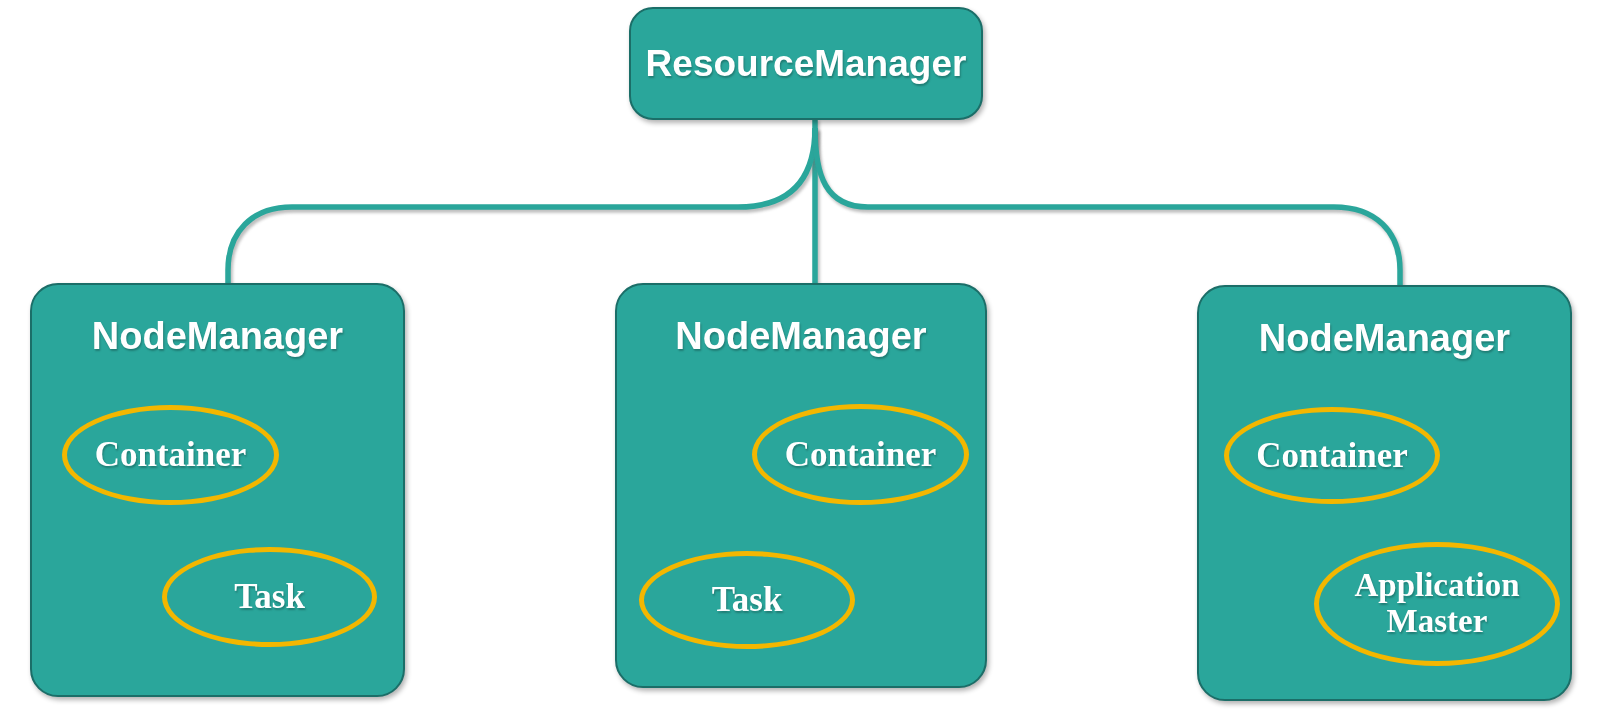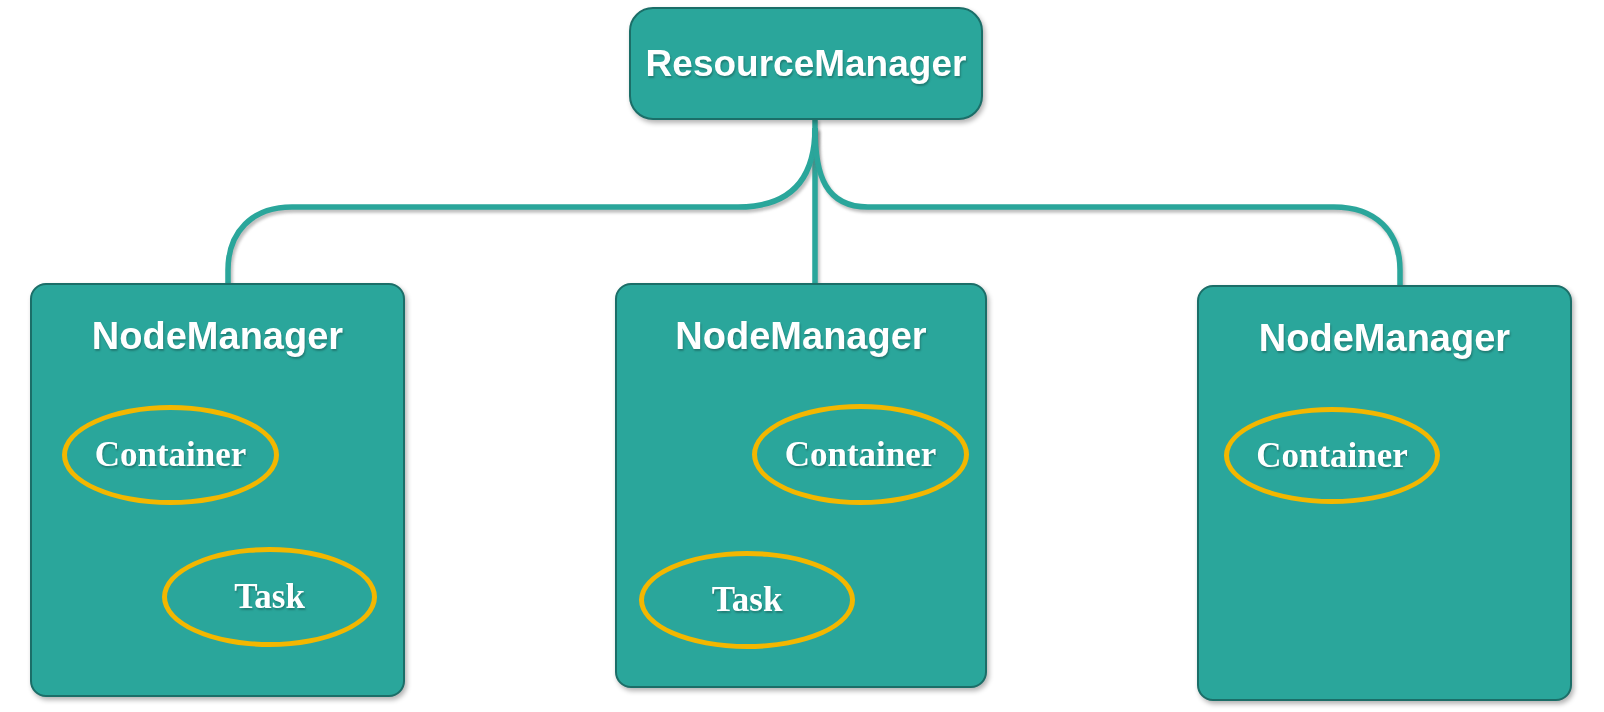--- a/index.html
+++ b/index.html
@@ -44,21 +44,21 @@
     align-items: center;
     justify-content: center;
   }
   .rm-label {
     font-size: 37px;
     font-weight: bold;
     text-shadow: 1px 2px 2px rgba(0,0,0,0.25);
     white-space: nowrap;
   }
   .box.nm {
-    border-radius: 16px;
+    border-radius: 28px;
   }
   .box.nm1 { left: 30px;   top: 283px; width: 375px; height: 414px; }
   .box.nm2 { left: 615px;  top: 283px; width: 372px; height: 405px; }
   .box.nm3 { left: 1197px; top: 285px; width: 375px; height: 416px; }
   .nm-title {
     position: absolute;
     left: 0; right: 0;
     top: 30px;
     text-align: center;
     font-size: 38px;
@@ -124,15 +124,18 @@
     <div class="ellipse task">
       <span>Task</span>
     </div>
   </div>
 
   <div class="box nm nm3">
     <div class="nm-title">NodeManager</div>
     <div class="ellipse container">
       <span>Container</span>
     </div>
+    <div class="ellipse appmaster">
+      <span>Application Master</span>
+    </div>
   </div>
 
 </div>
 
 </body></html>

